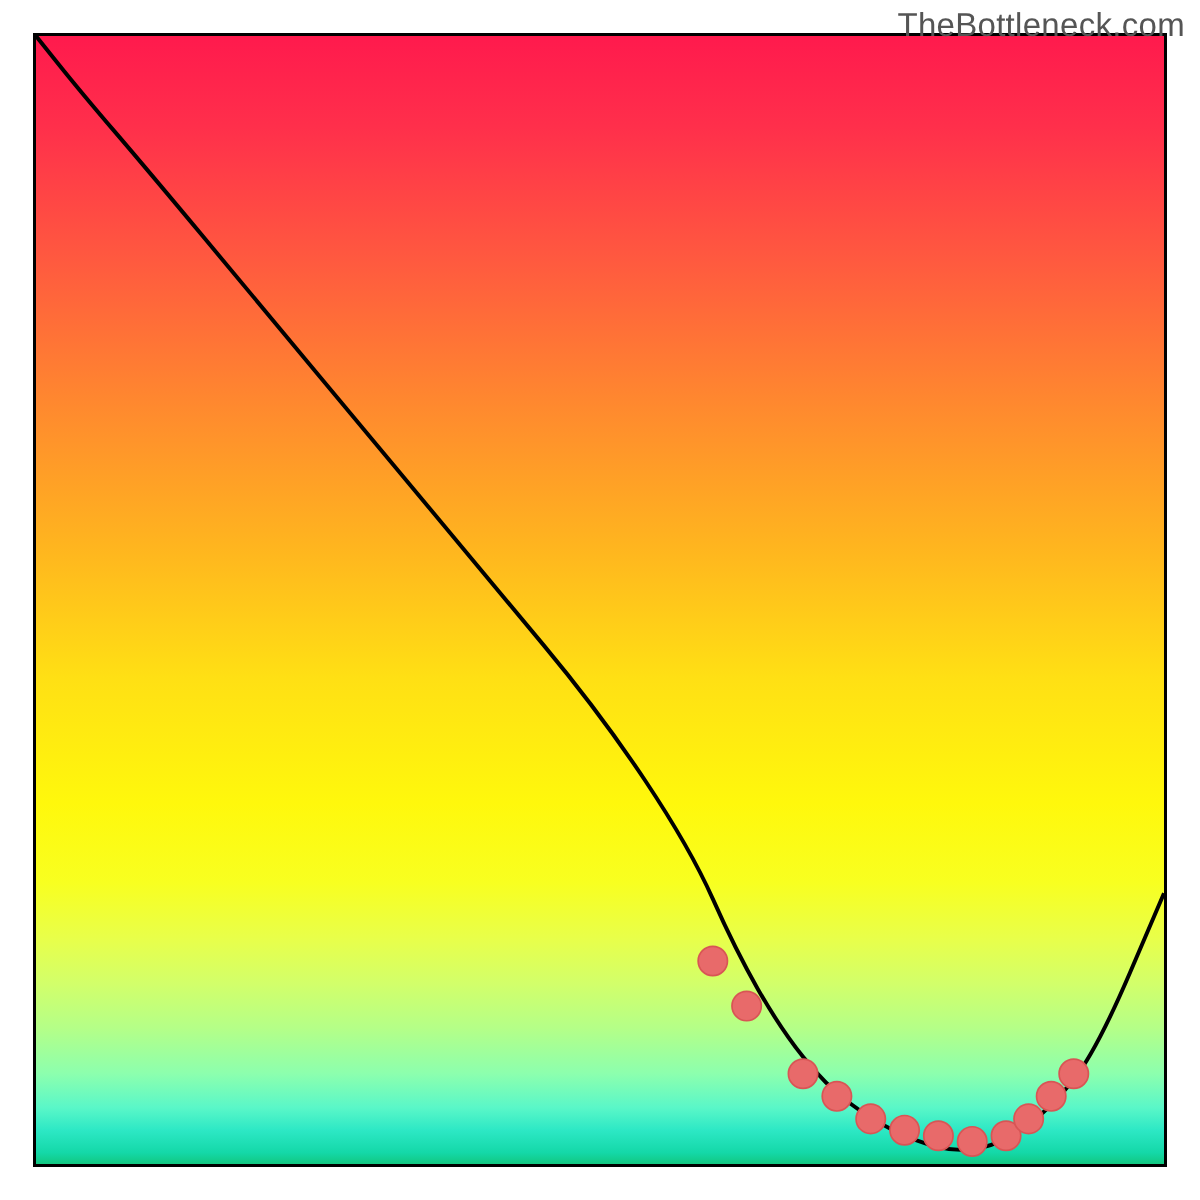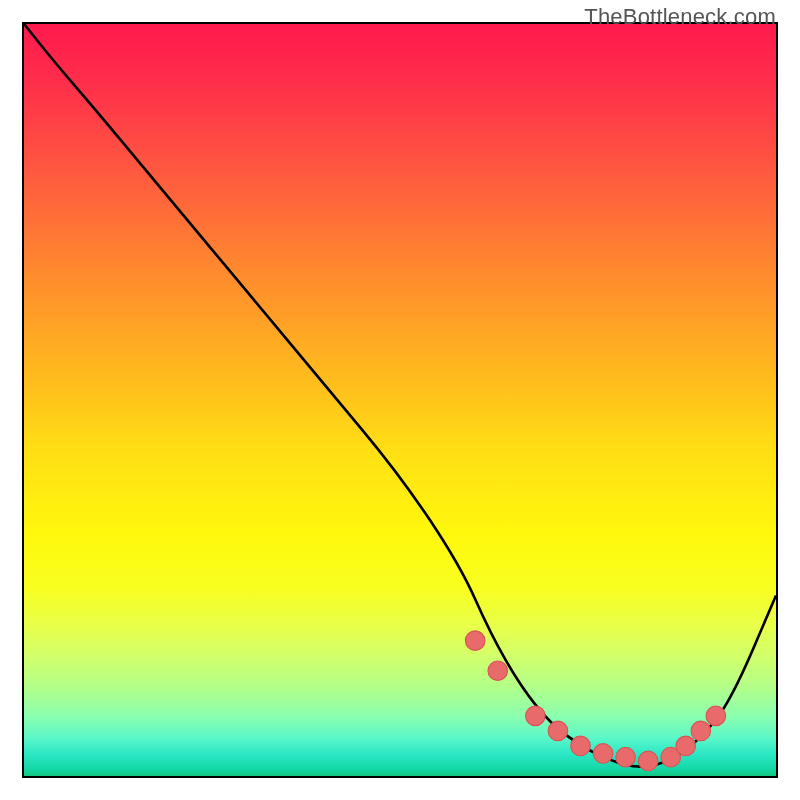--- a/index.html
+++ b/index.html
@@ -12,21 +12,21 @@
     overflow: hidden;
   }
   .frame {
     position: relative;
     width: 800px;
     height: 800px;
   }
   .watermark {
     position: absolute;
     top: 4px;
-    right: 24px;
+    right: 10px;
     color: #555;
     font-size: 22px;
     font-weight: 500;
     letter-spacing: 0.2px;
     z-index: 5;
     pointer-events: none;
   }
   .plot-area {
     position: absolute;
     left: 22px;

